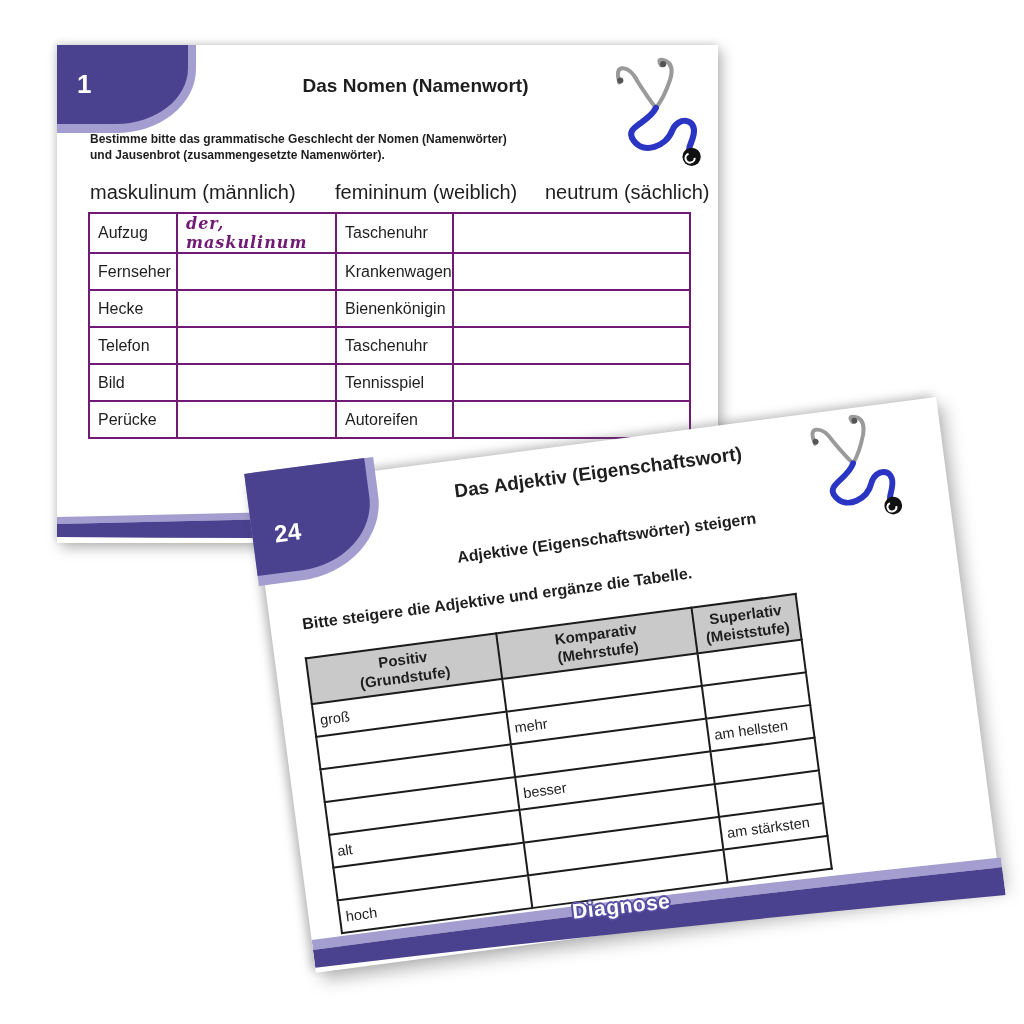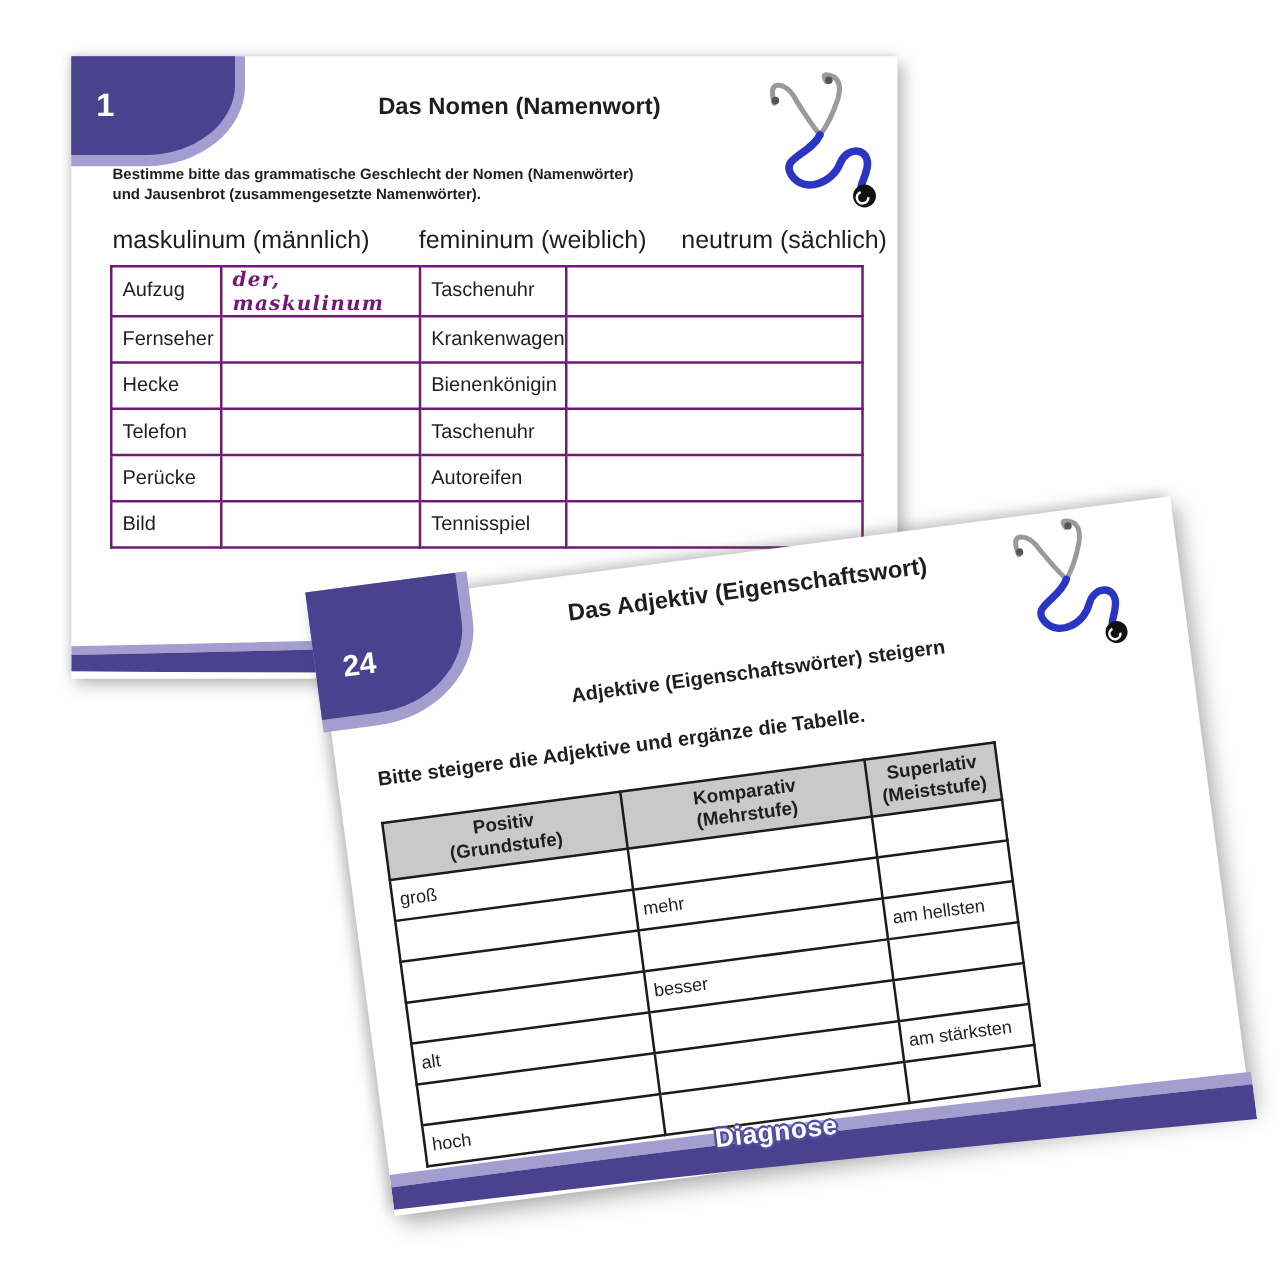--- a/index.html
+++ b/index.html
@@ -111,29 +111,29 @@
           <td>Bienenkönigin</td>
           <td></td>
         </tr>
         <tr>
           <td>Telefon</td>
           <td></td>
           <td>Taschenuhr</td>
           <td></td>
         </tr>
         <tr>
+          <td>Bild</td>
+          <td></td>
+          <td>Tennisspiel</td>
+          <td></td>
+        </tr>
+        <tr>
           <td>Perücke</td>
           <td></td>
           <td>Autoreifen</td>
-          <td></td>
-        </tr>
-        <tr>
-          <td>Bild</td>
-          <td></td>
-          <td>Tennisspiel</td>
           <td></td>
         </tr>
       </tbody>
     </table>
 
     <svg class="band-svg" style="top:455px;" width="661" height="45" viewBox="0 0 661 45">
       <path d="M0,17 Q330,10 661,0 L661,8 Q330,17 0,24 Z" fill="#a39dd0"></path>
       <path d="M0,24 Q330,17 661,8 L661,34 Q330,40 0,37 Z" fill="#4a418f"></path>
     </svg>
   </div>

